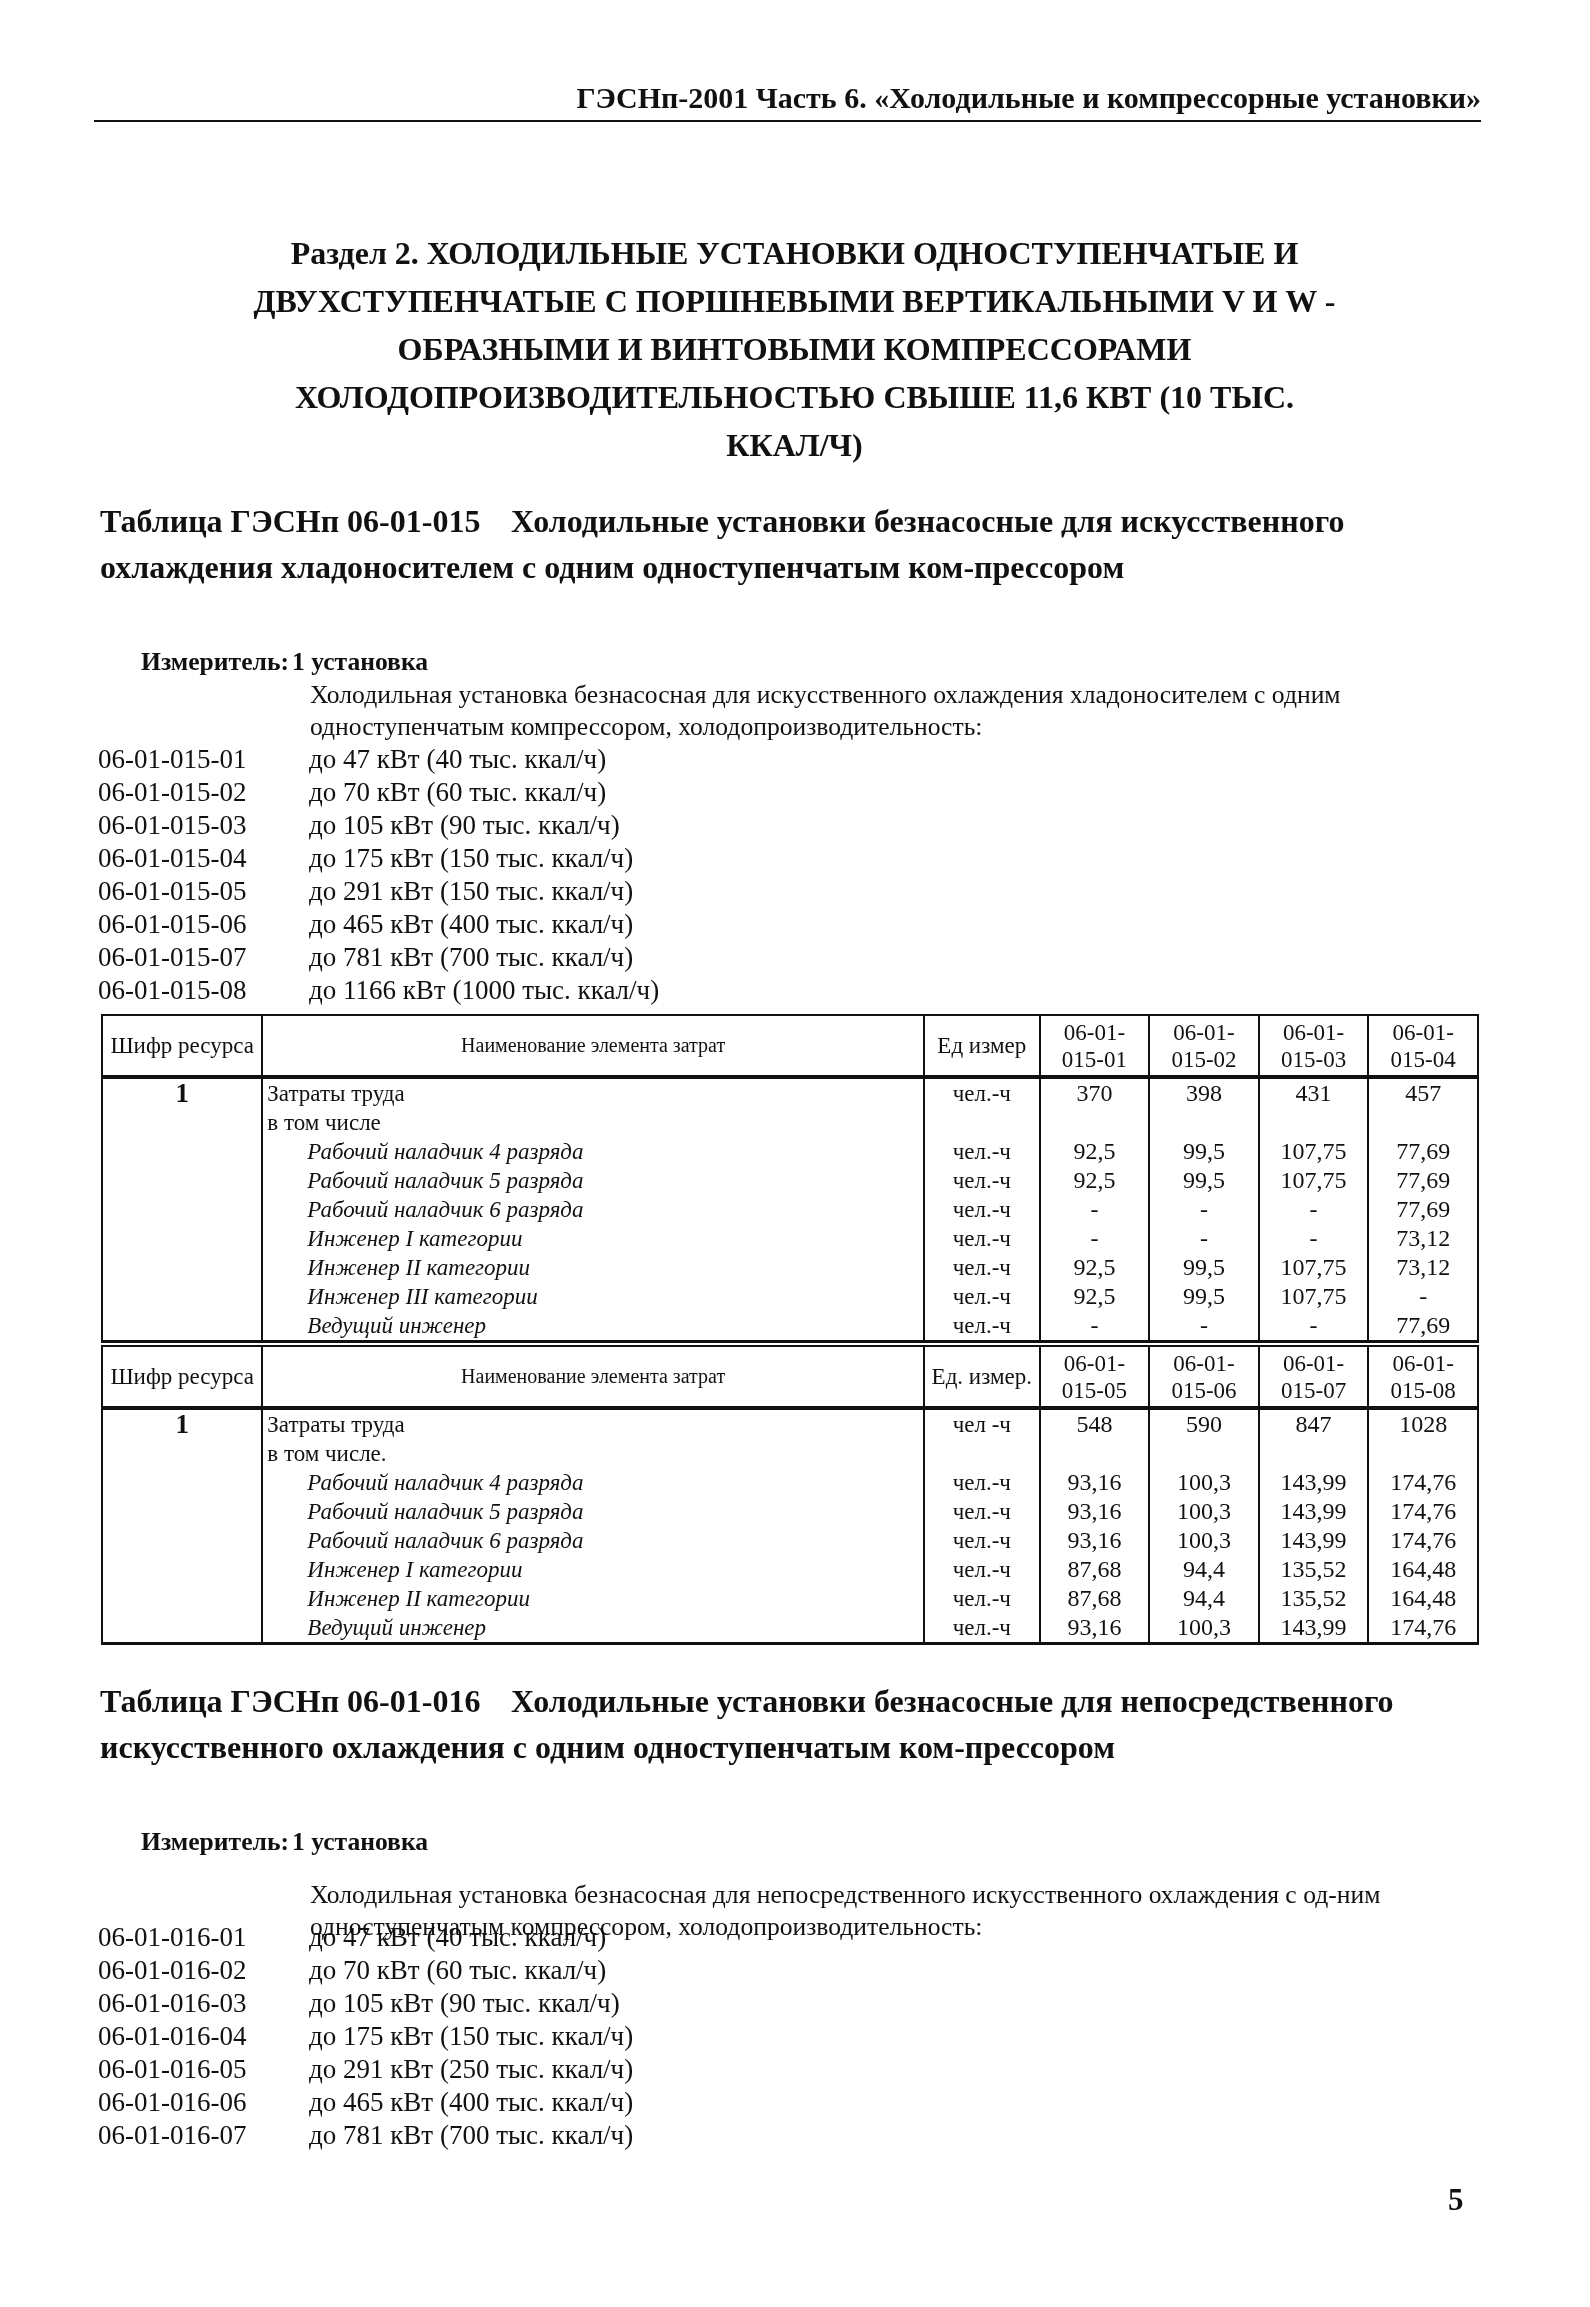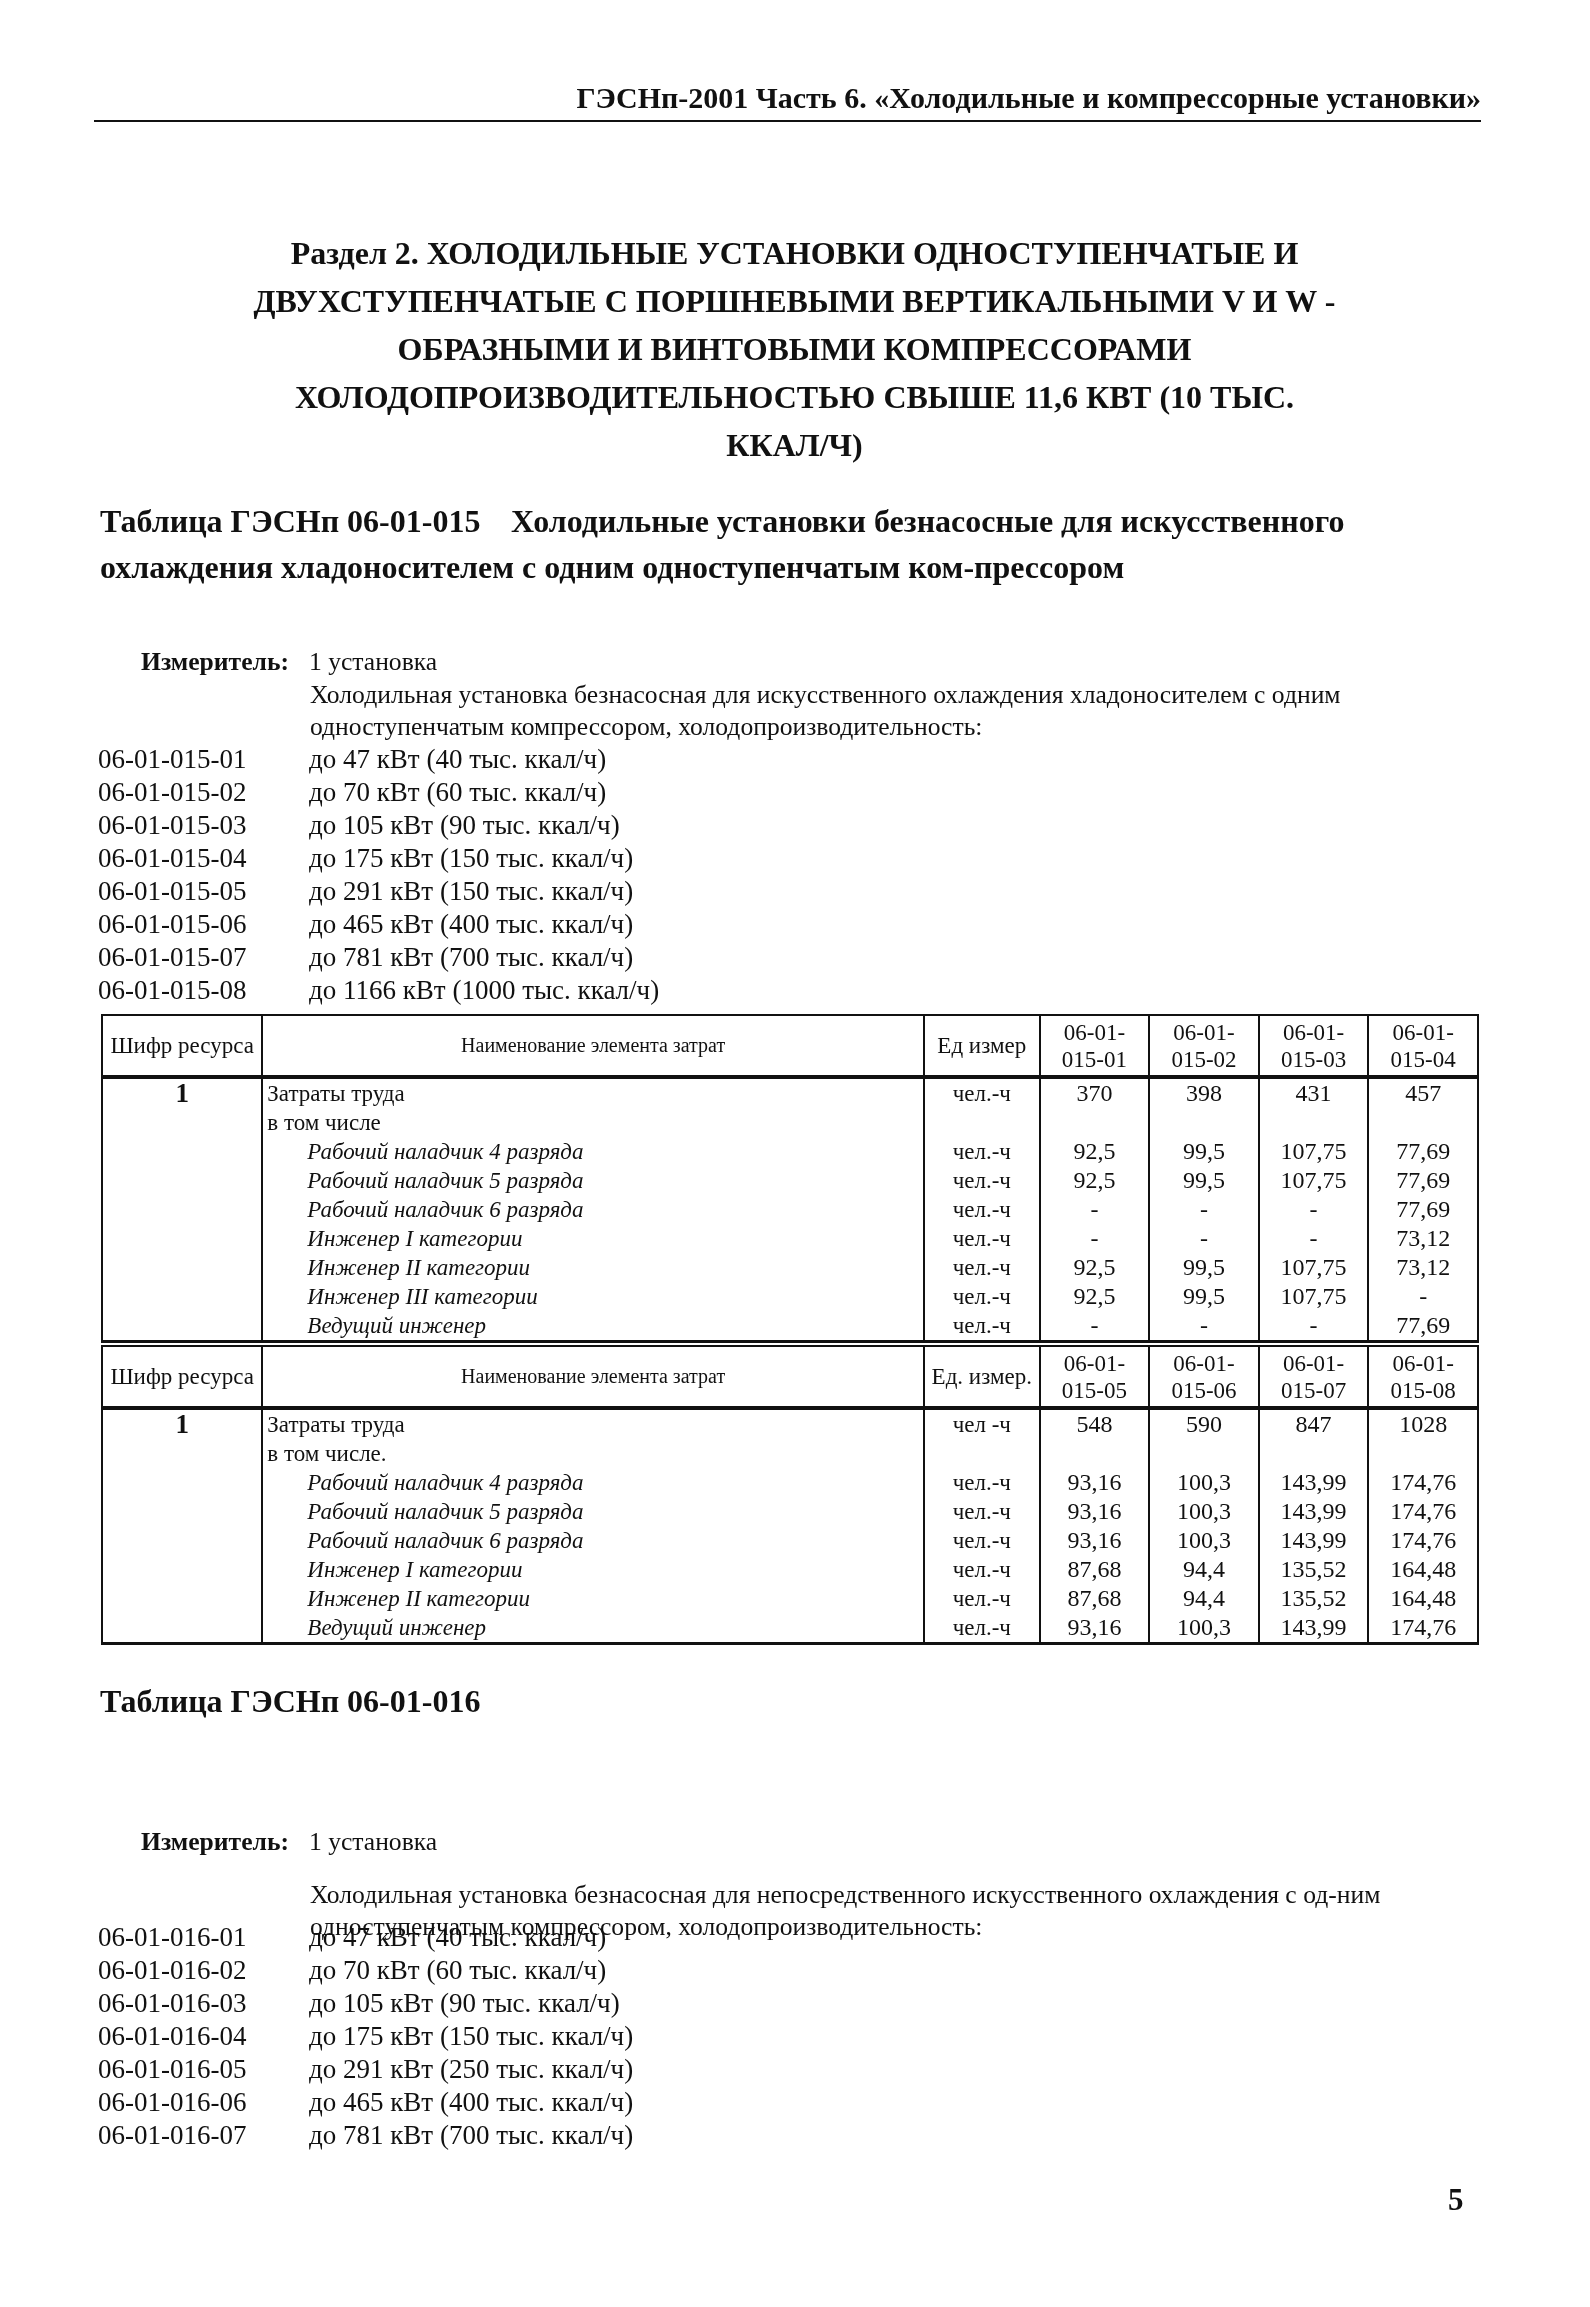--- a/index.html
+++ b/index.html
@@ -19,21 +19,21 @@
   .table-title {
     position: absolute; left: 100px; font-weight: bold; font-size: 32px; line-height: 46px;
     width: 1414px;
   }
   .table-title .lead { float: left; width: 411px; white-space: nowrap; }
   .table-title .rest { display: block; }
   .meter {
     position: absolute; left: 141px; font-size: 25.6px; line-height: 32px; width: 1347px;
   }
   .meter .label { font-weight: bold; }
-  .meter .value { font-weight: normal; margin-left: 20px; }
+  .meter .value { font-weight: bold; margin-left: 3px; }
   .desc {
     position: absolute; left: 310px; width: 1185px; font-size: 25.6px; line-height: 32px;
   }
   .codes {
     position: absolute; left: 98px; font-size: 27px; line-height: 33px;
   }
   .codes .row { display: flex; }
   .codes .code { width: 211px; }
   table.norm {
     position: absolute; left: 101px; width: 1378px; border-collapse: collapse;
@@ -311,20 +311,21 @@
         <td class="num">93,16</td>
         <td class="num">100,3</td>
         <td class="num">143,99</td>
         <td class="num">174,76</td>
       </tr>
     </tbody>
 </table>
 
 <div class="table-title" style="top:1678px;">
   <span class="lead">Таблица ГЭСНп 06-01-016</span>
+  <span class="rest">Холодильные установки безнасосные для непосредственного искусственного охлаждения с одним одноступенчатым ком-прессором</span>
 </div>
 
 <div class="meter" style="top:1826px;">
   <span class="label">Измеритель:</span><span class="value">1 установка</span>
 </div>
 <div class="desc" style="top:1859px;margin-top:20px;">Холодильная установка безнасосная для непосредственного искусственного охлаждения с од-ним одноступенчатым компрессором, холодопроизводительность:</div>
 
 <div class="codes" id="codes-016" style="top:1921px;">
     <div class="row">
       <span class="code">06-01-016-01</span>

